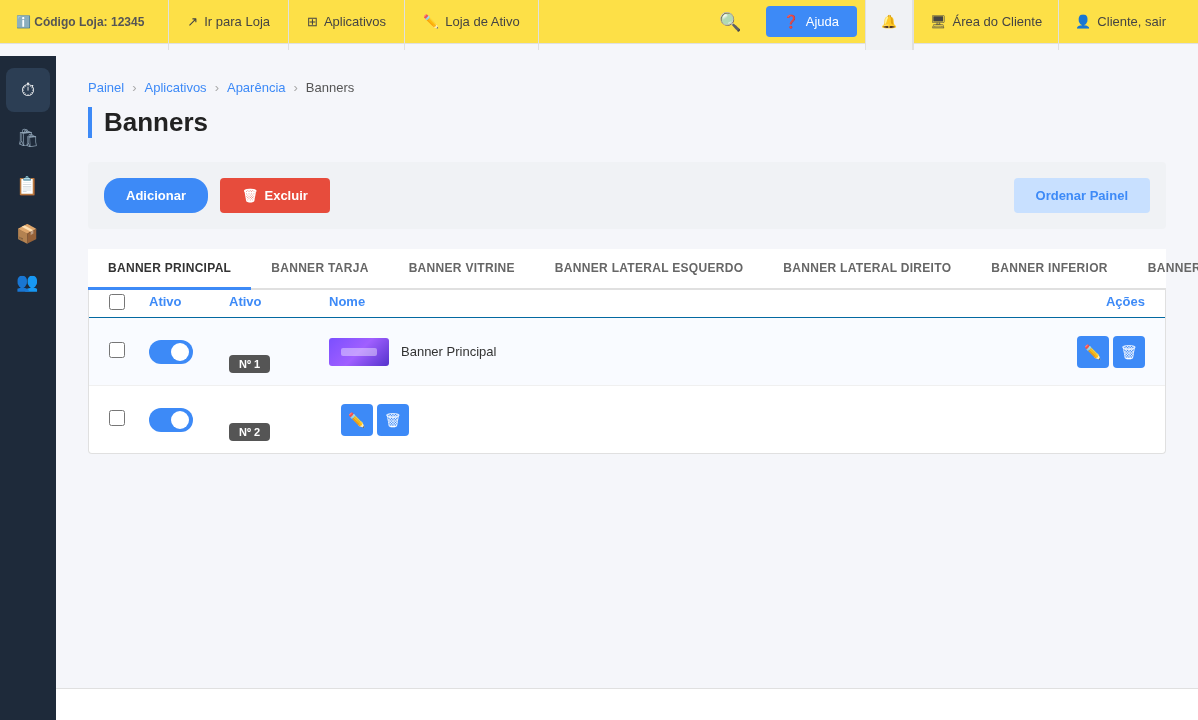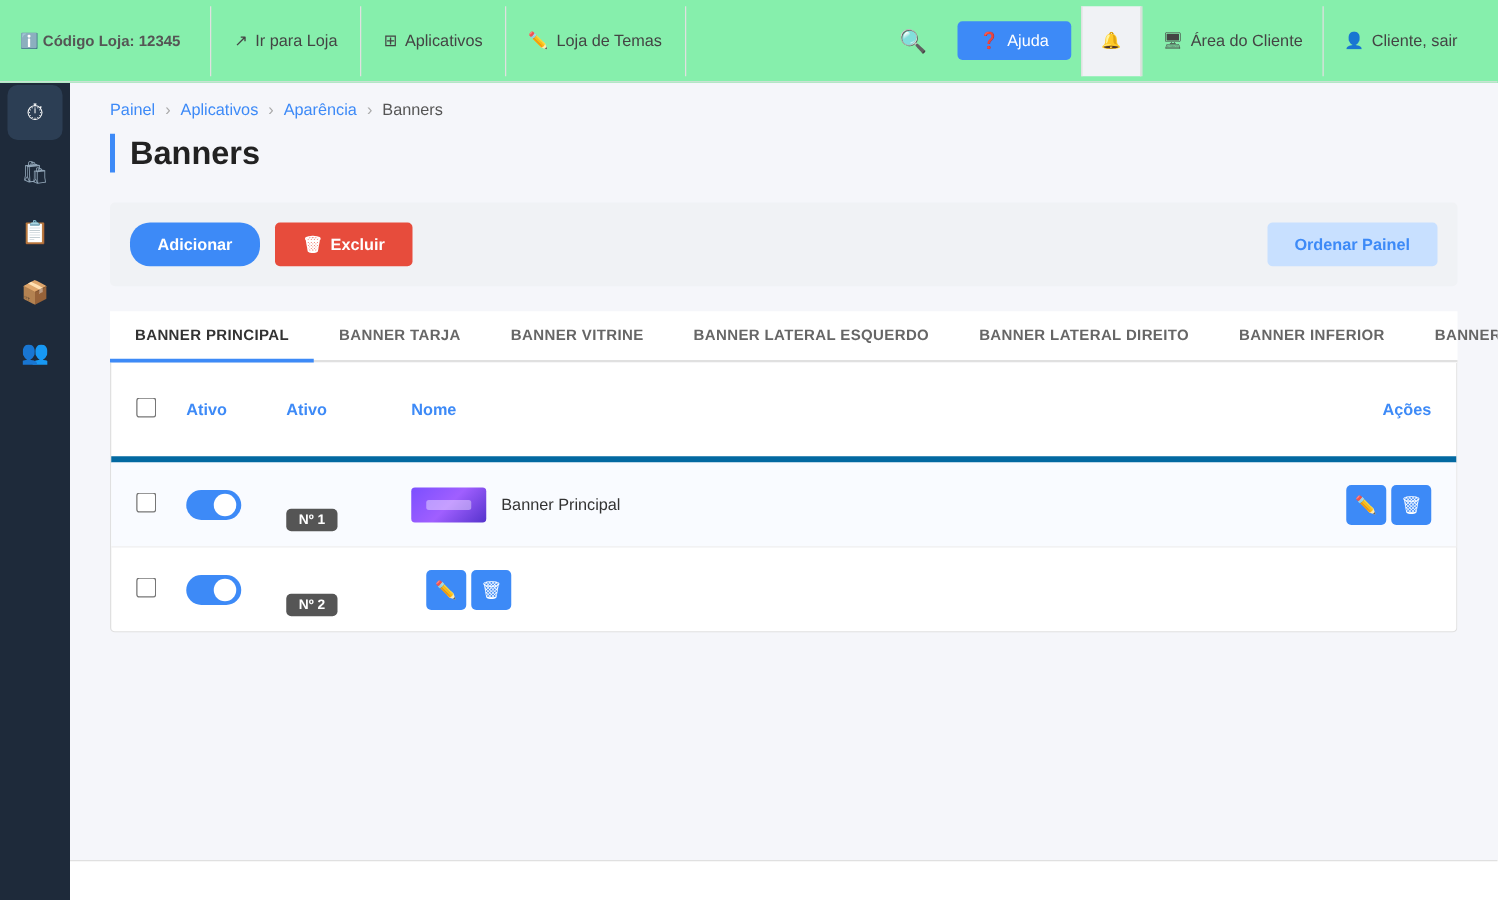--- a/index.html
+++ b/index.html
@@ -2,23 +2,23 @@
 <html><head>
   <meta charset="utf-8">
   <style>
     * { box-sizing: border-box; margin: 0; padding: 0; }
     body { font-family: 'Segoe UI', Arial, sans-serif; background: #f5f6fa; color: #333; font-size: 13px; }
 
     
     .topbar {
       display: flex;
       align-items: center;
-      background: #86efac;
+      background: #fde047;
       border-bottom: 1px solid #e0e0e0;
-      height: 66px;
+      height: 44px;
       padding: 0 16px;
       position: fixed;
       top: 0; left: 0; right: 0;
       z-index: 100;
     }
     .topbar-store-code {
       font-size: 12px;
       color: #555;
       margin-right: 24px;
       white-space: nowrap;
@@ -226,23 +226,23 @@
 
     
     .table-container {
       background: #fff;
       border: 1px solid #e0e0e0;
       border-top: none;
       border-radius: 0 0 4px 4px;
     }
     .table-header {
       display: flex;
-      align-items: center;
-      padding: 28px 20px;
-      border-bottom: 5px solid #0369a1;
+      align-items: flex-start;
+      padding: 4px 20px;
+      border-bottom: 1px solid #0369a1;
       color: #3d8af7;
       font-weight: 700;
       font-size: 13px;
     }
     .table-header .col-check { width: 40px; }
     .table-header .col-ativo { width: 80px; }
     .table-header .col-ordem { width: 100px; }
     .table-header .col-nome { flex: 1; }
     .table-header .col-acoes { width: 80px; text-align: right; }
 
@@ -377,21 +377,21 @@
     <a class="topbar-nav-item">
       <span>↗</span>
       <span>Ir para Loja</span>
     </a>
     <a class="topbar-nav-item">
       <span>⊞</span>
       <span>Aplicativos</span>
     </a>
     <a class="topbar-nav-item">
       <span>✏️</span>
-      <span>Loja de Temas</span>
+      <span>Loja de Ativo</span>
     </a>
   </div>
 
   <div class="topbar-search">
     <span style="font-size:18px;">🔍</span>
   </div>
 
   <button class="btn-ajuda">
     <span>❓</span>
     <span>Ajuda</span>

